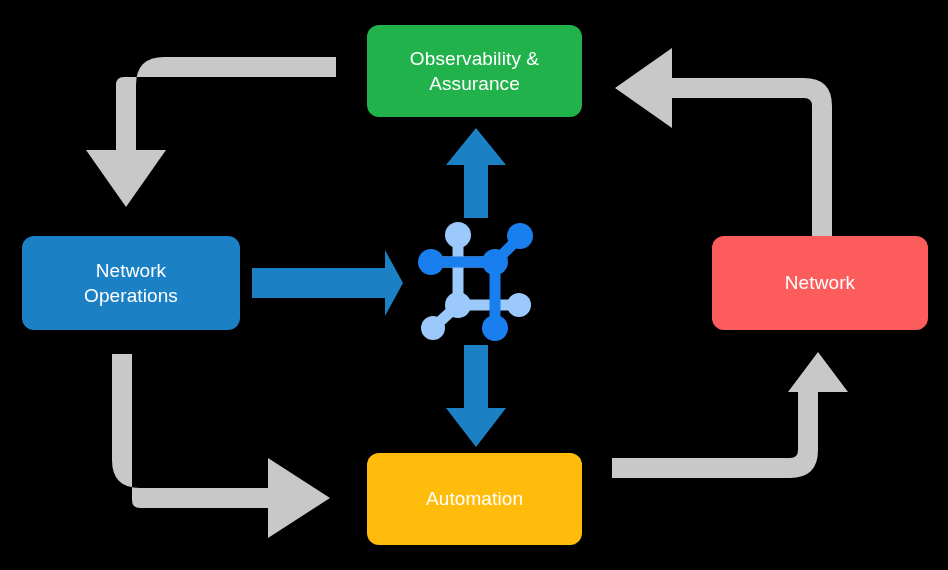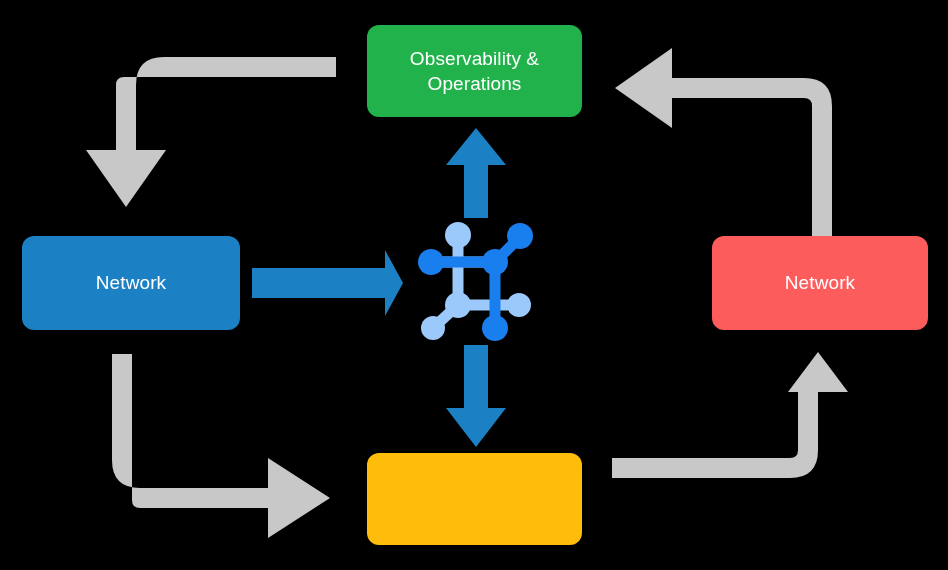--- a/index.html
+++ b/index.html
@@ -178,34 +178,36 @@
       <circle cx="431" cy="262" r="13" fill="#1A7FEE"></circle>
       <circle cx="520" cy="236" r="13" fill="#1A7FEE"></circle>
       <circle cx="495" cy="262" r="13" fill="#1A7FEE"></circle>
       <circle cx="495" cy="328" r="13" fill="#1A7FEE"></circle>
     </g>
   </svg>
 
   <div class="node-box" id="box-observability" style="background: rgb(34, 178, 76); color: rgb(255, 255, 255);">
     <span>
       <span class="label-line">Observability &amp;</span>
+      <span class="label-line">Assurance</span>
+    </span>
+  </div>
+
+  <div class="node-box" id="box-operations" style="background: rgb(27, 129, 196); color: rgb(255, 255, 255);">
+    <span>
+      <span class="label-line">Network</span>
       <span class="label-line">Operations</span>
     </span>
   </div>
 
-  <div class="node-box" id="box-operations" style="background: rgb(27, 129, 196); color: rgb(255, 255, 255);">
+  <div class="node-box" id="box-infrastructure" style="background: rgb(252, 92, 92); color: rgb(255, 255, 255);">
     <span>
       <span class="label-line">Network</span>
     </span>
   </div>
 
-  <div class="node-box" id="box-infrastructure" style="background: rgb(252, 92, 92); color: rgb(255, 255, 255);">
-    <span>
-      <span class="label-line">Network</span>
-    </span>
-  </div>
-
   <div class="node-box" id="box-automation" style="background: rgb(255, 188, 11); color: rgb(255, 255, 255);">
     <span>
+      <span class="label-line">Automation</span>
     </span>
   </div>
 
 </div>
 
 </body></html>

